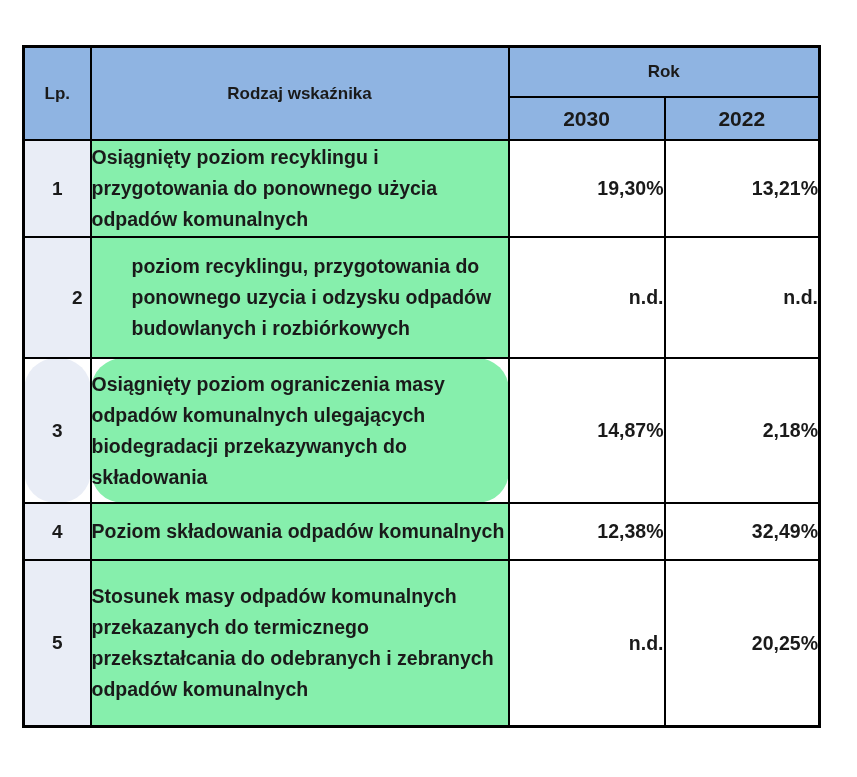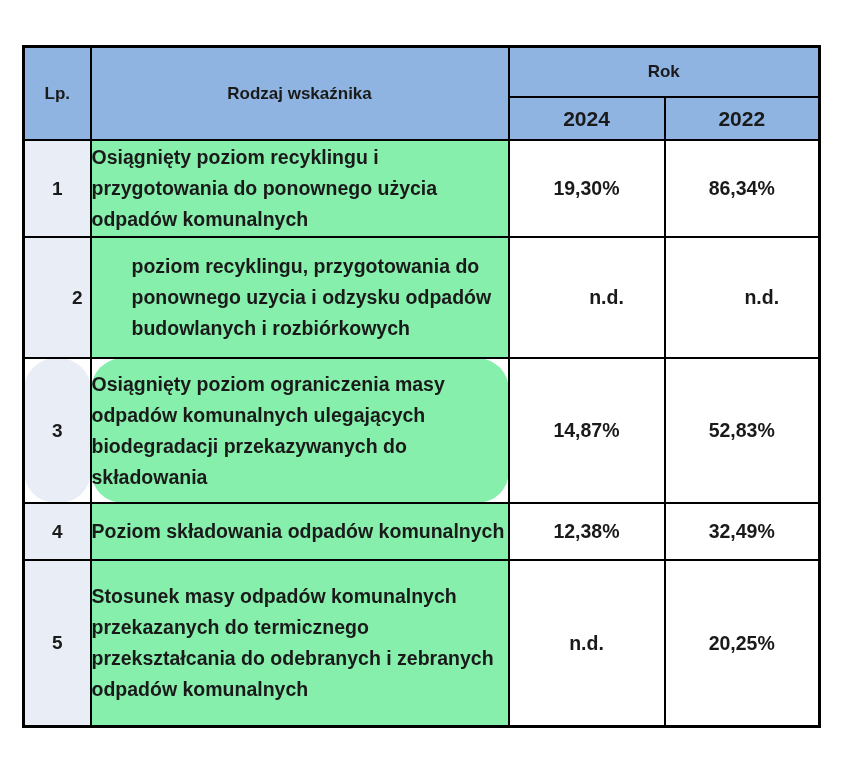--- a/index.html
+++ b/index.html
@@ -57,21 +57,21 @@
     font-size: 19.5px;
     line-height: 31px;
     text-align: left;
     padding: 4px 2px 4px 7px;
     font-weight: bold;
   }
   td.val {
     background: #ffffff;
     font-weight: bold;
     font-size: 19.5px;
-    text-align: center;
+    text-align: right;
   }
   tr.r1 td { height: 95px; }
   tr.r2 td { height: 119px; padding-left: 40px; }
   tr.r3 td { height: 143px; border-radius: 32px; }
   tr.r4 td { height: 55px; }
   tr.r5 td { height: 164px; }
 </style>
 </head>
 <body>
 
@@ -83,42 +83,42 @@
       <col class="c-y1">
       <col class="c-y2">
     </colgroup>
     <thead>
       <tr>
         <th class="hdr" rowspan="2">Lp.</th>
         <th class="hdr" rowspan="2">Rodzaj wskaźnika</th>
         <th class="hdr hdr-rok" colspan="2">Rok</th>
       </tr>
       <tr>
-        <th class="hdr hdr-year">2024</th>
+        <th class="hdr hdr-year">2030</th>
         <th class="hdr hdr-year">2022</th>
       </tr>
     </thead>
     <tbody>
       <tr class="r1">
         <td class="lp">1</td>
         <td class="ind">Osiągnięty poziom recyklingu i przygotowania do ponownego użycia odpadów komunalnych</td>
         <td class="val">19,30%</td>
-        <td class="val">86,34%</td>
+        <td class="val">13,21%</td>
       </tr>
       <tr class="r2">
         <td class="lp">2</td>
         <td class="ind">poziom  recyklingu, przygotowania do ponownego uzycia i odzysku odpadów budowlanych i rozbiórkowych</td>
         <td class="val">n.d.</td>
         <td class="val">n.d.</td>
       </tr>
       <tr class="r3">
         <td class="lp">3</td>
         <td class="ind">Osiągnięty poziom ograniczenia masy odpadów komunalnych ulegających biodegradacji przekazywanych do składowania</td>
         <td class="val">14,87%</td>
-        <td class="val">52,83%</td>
+        <td class="val">2,18%</td>
       </tr>
       <tr class="r4">
         <td class="lp">4</td>
         <td class="ind">Poziom składowania odpadów komunalnych</td>
         <td class="val">12,38%</td>
         <td class="val">32,49%</td>
       </tr>
       <tr class="r5">
         <td class="lp">5</td>
         <td class="ind">Stosunek masy odpadów komunalnych przekazanych do termicznego przekształcania do odebranych i zebranych odpadów komunalnych</td>

